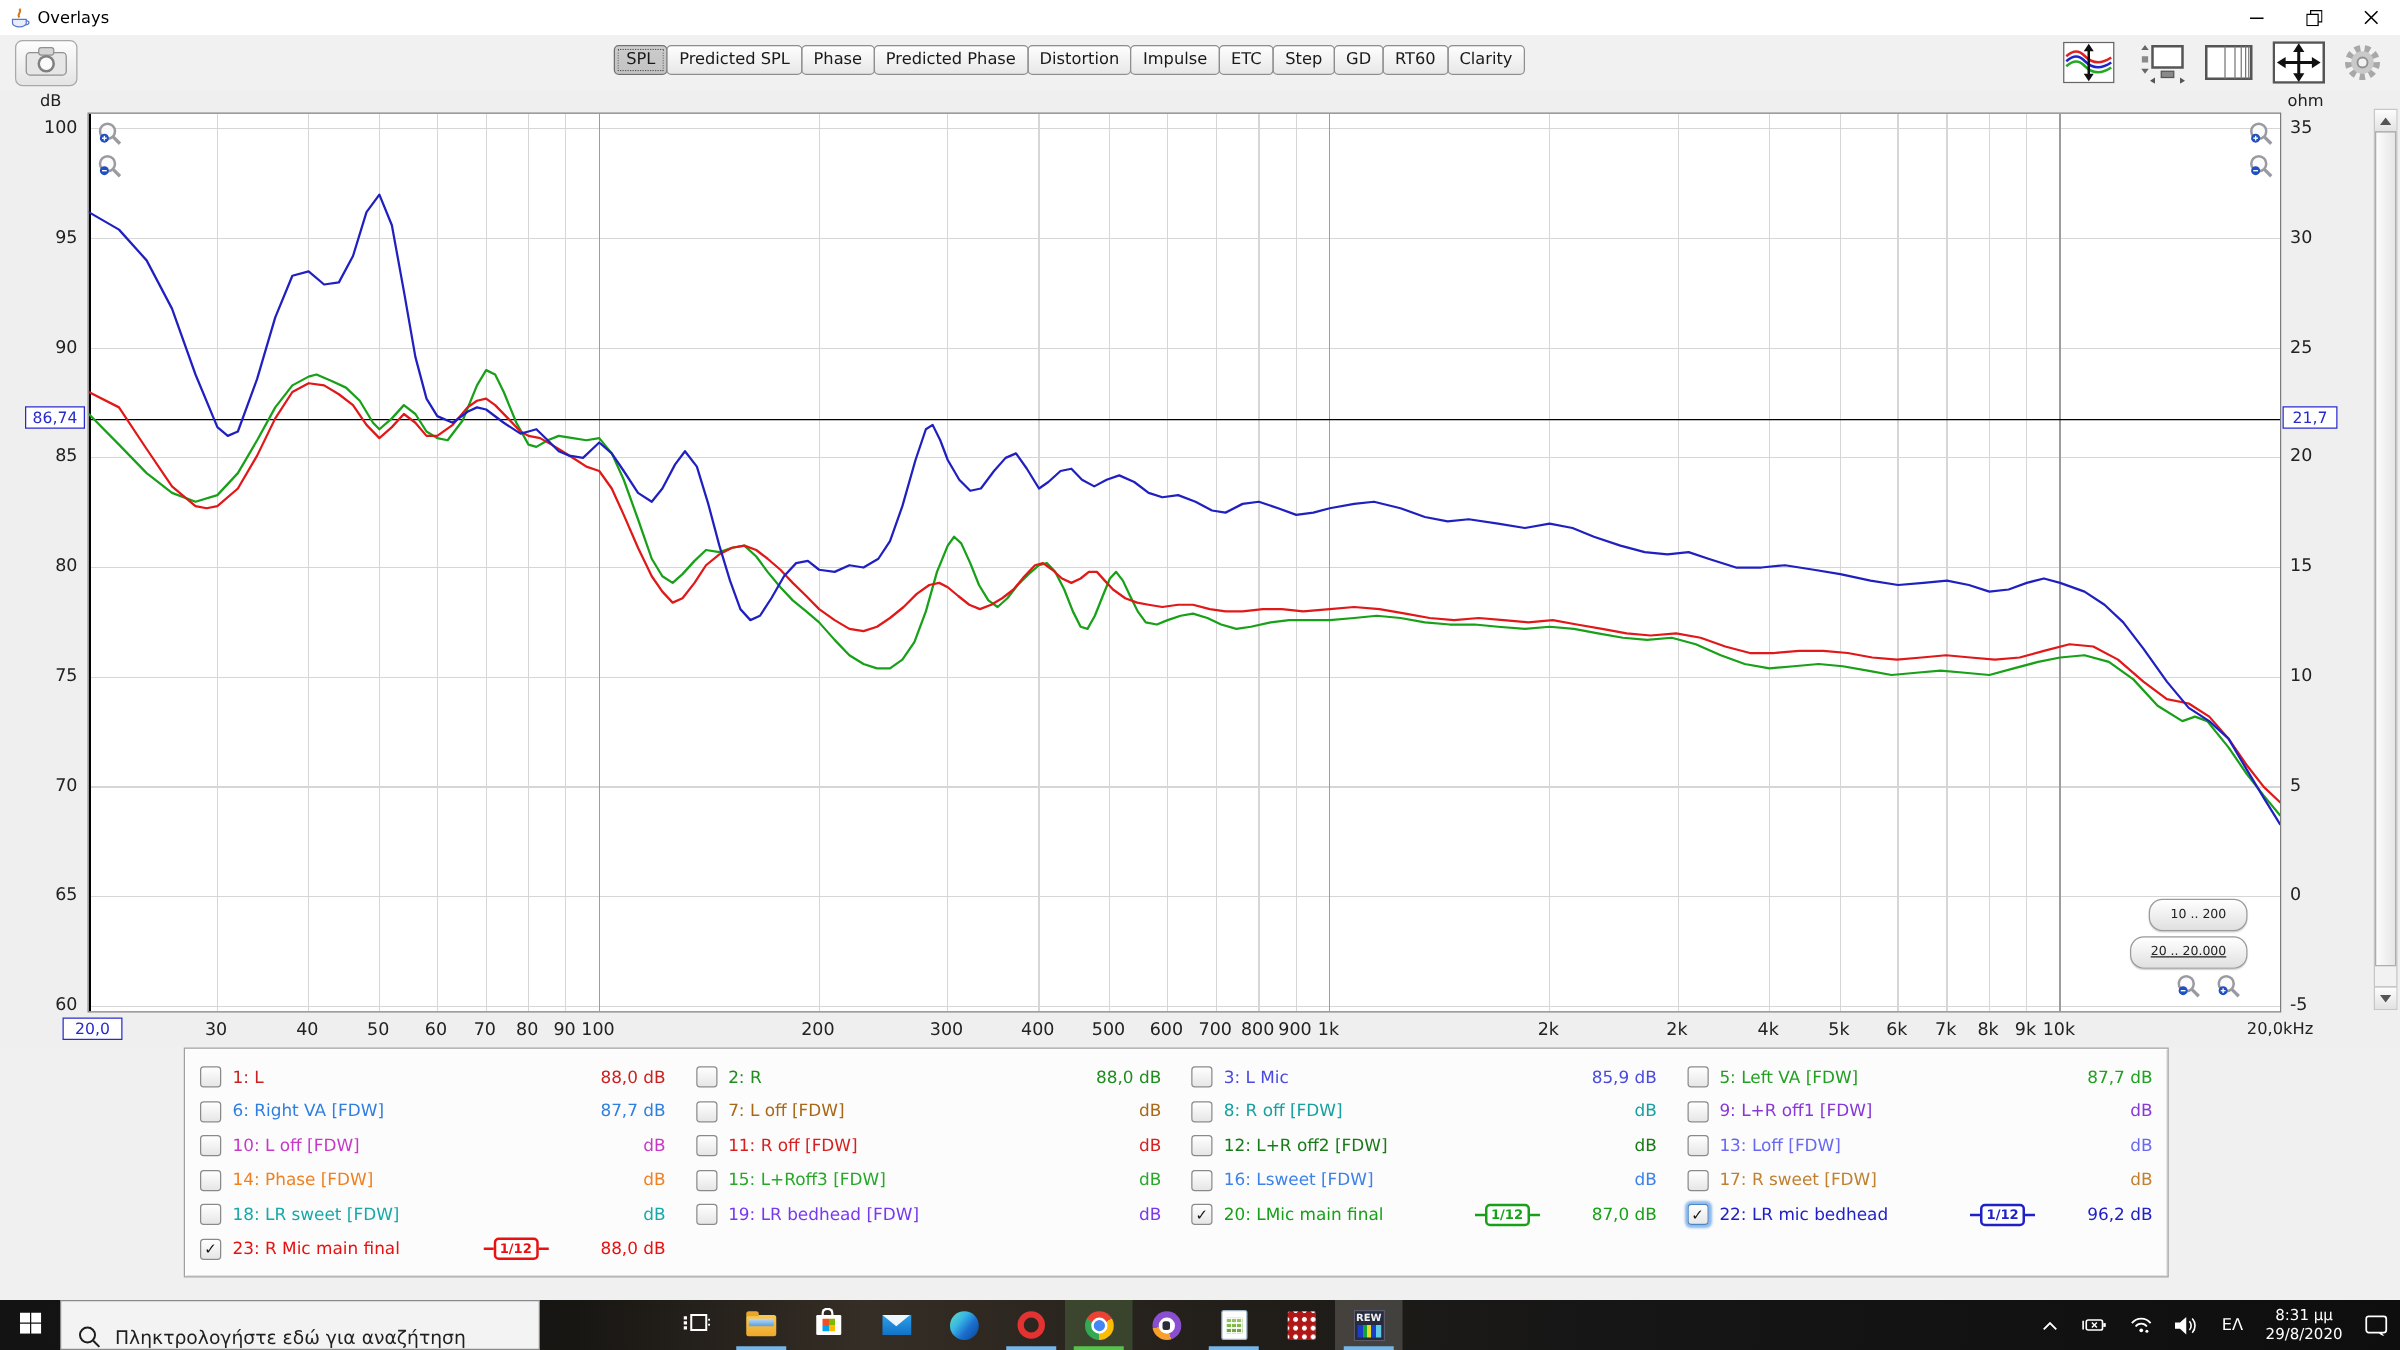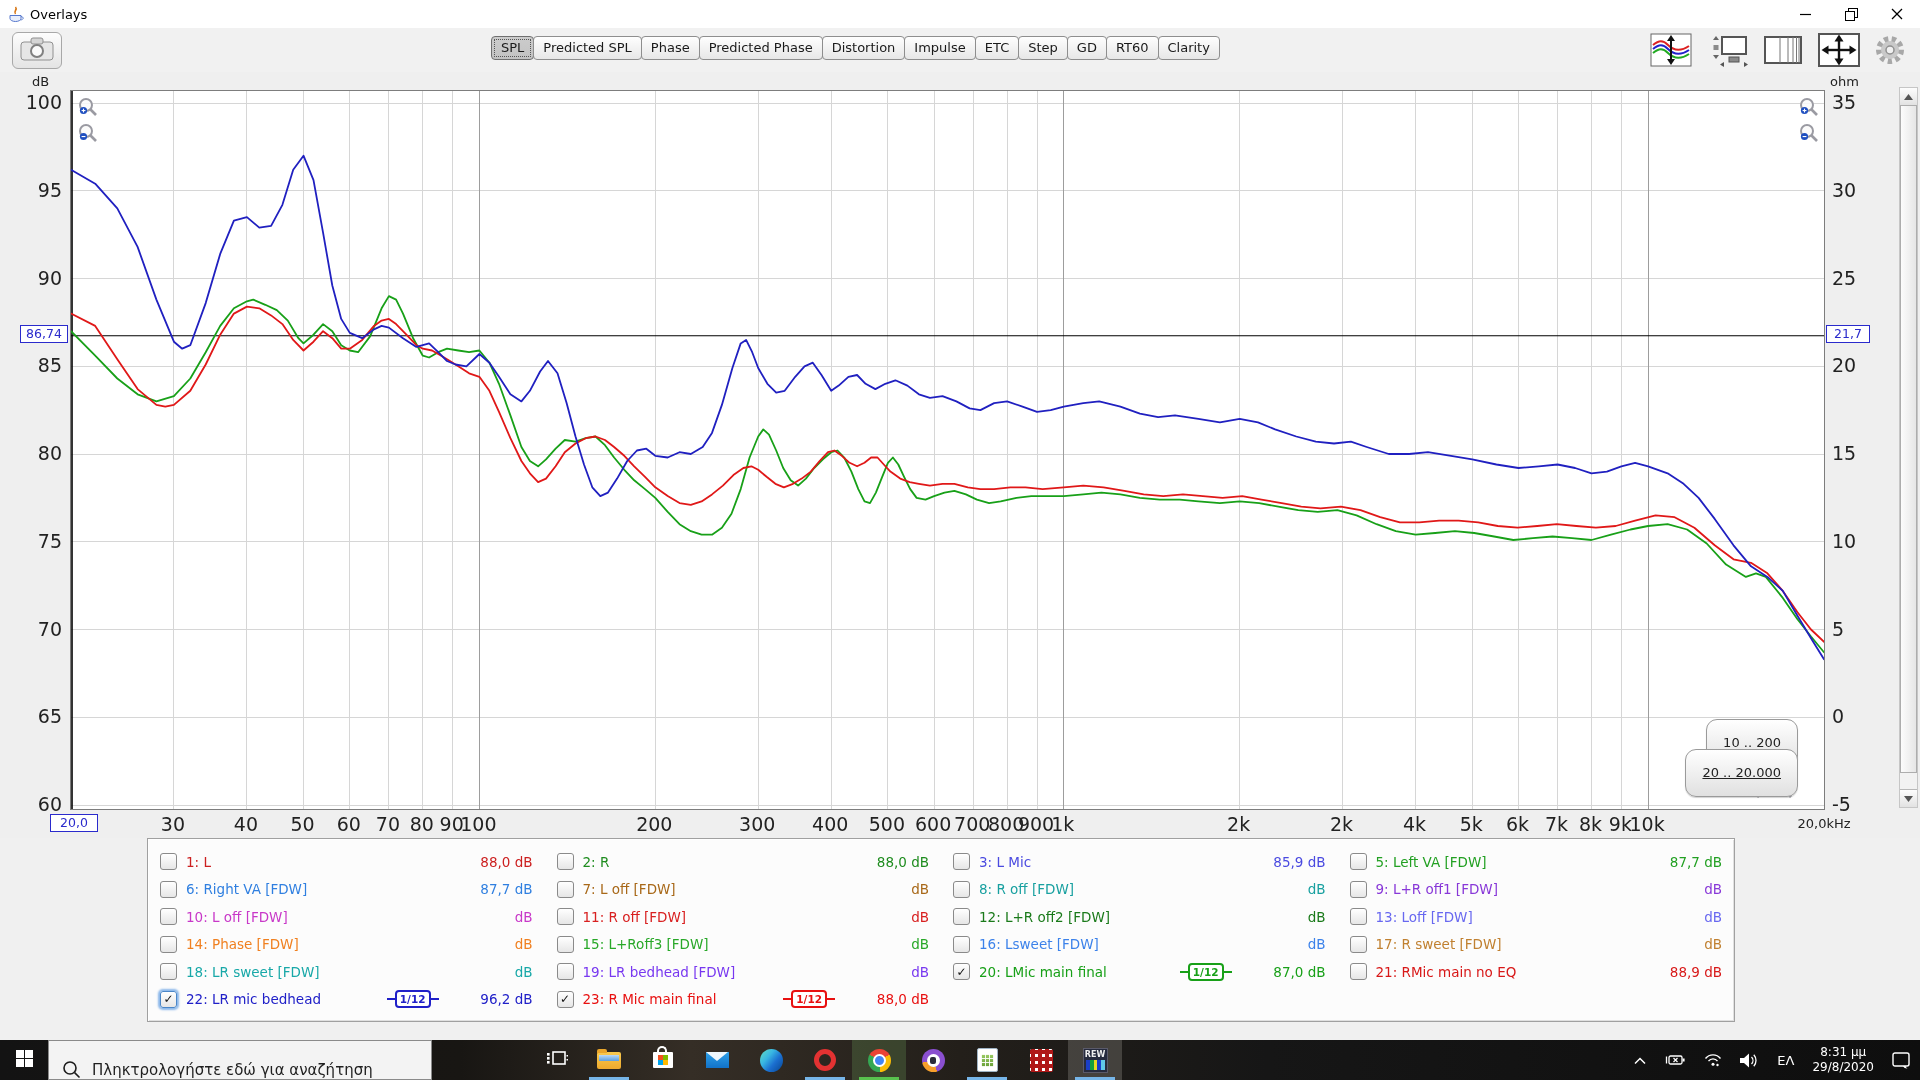--- a/index.html
+++ b/index.html
@@ -21,27 +21,27 @@
   .tab{border:1px solid #8e8e8e;border-radius:4px;background:linear-gradient(#fefefe,#e7e7e7);padding:3px 9px 4px;font-size:13px;color:#1a1a1a;margin-left:-1px;white-space:nowrap;}
   .tab.selected{background:linear-gradient(#cccccc,#c2c2c2);border-color:#6f6f6f;outline:1px dotted #555;outline-offset:-4px;}
   .toolbar-right{position:absolute;right:14px;top:3px;display:flex;gap:14px;align-items:center;height:38px;}
   .tb-icon{display:flex;align-items:center;justify-content:center;}
 
   
   .chart-area{position:absolute;left:0;top:72px;right:0;height:766px;background:#efefef;}
   .plot{position:absolute;left:70px;top:18px;width:1753px;height:718px;background:#fff;border:1px solid #7d7d7d;box-sizing:content-box;}
   .plot svg.plot-canvas{position:absolute;left:0;top:0;}
   .axis-unit{position:absolute;font-size:13px;color:#222;}
-  .tick{position:absolute;font-size:19px;color:#222;line-height:16px;}
+  .tick{position:absolute;font-size:14px;color:#222;line-height:16px;}
   .tick-left{width:44px;text-align:right;left:18px;}
   .tick-right{left:1832px;width:44px;text-align:left;}
   .tick-freq{top:744px;width:70px;margin-left:-35px;text-align:center;}
   .freq-end{position:absolute;left:1781px;top:744px;width:86px;text-align:center;font-size:13px;color:#222;}
   .cursor-box{position:absolute;border:1px solid #2a2acc;color:#2a2acc;background:#fff;font-size:12.5px;text-align:center;height:16px;line-height:16px;}
-  .range-btn{position:absolute;right:26px;height:22px;border:1px solid #9a9a9a;border-radius:11px;background:linear-gradient(#ffffff,#e0e0e0);font-size:13px;color:#222;padding:12px 16px;line-height:21px;box-shadow:0 1px 1px rgba(0,0,0,.18);}
+  .range-btn{position:absolute;right:26px;height:22px;border:1px solid #9a9a9a;border-radius:11px;background:linear-gradient(#ffffff,#e0e0e0);font-size:10px;color:#222;padding:1px 16px;line-height:21px;box-shadow:0 1px 1px rgba(0,0,0,.18);}
   .mag{position:absolute;width:22px;height:22px;}
   .vscroll{position:absolute;right:2px;top:15px;width:19px;height:721px;background:#f2f2f2;border:1px solid #c6c6c6;box-sizing:border-box;}
   .vs-btn{position:absolute;left:0;width:17px;height:17px;background:linear-gradient(#fdfdfd,#e2e2e2);border-bottom:1px solid #b8b8b8;display:flex;align-items:center;justify-content:center;}
   .vs-btn.down{bottom:0;border-top:1px solid #b8b8b8;border-bottom:none;}
   .vs-thumb{position:absolute;left:0;top:17px;width:17px;height:668px;background:linear-gradient(90deg,#fcfcfc,#e6e6e6);border:1px solid #adadad;box-sizing:border-box;}
 
   
   .legend{position:absolute;left:147px;top:838px;width:1588px;height:184px;background:#fcfcfc;border:1px solid #a0a0a0;box-shadow:inset 1px 1px 0 #fff, inset -1px -1px 0 #e0e0e0;box-sizing:border-box;display:grid;grid-template-columns:repeat(4,1fr);grid-auto-rows:27.5px;padding:9px 0;}
   .cell{display:flex;align-items:center;padding-left:12px;overflow:hidden;}
   .cb{width:15px;height:15px;border:1px solid #8a8a8a;border-radius:3px;background:linear-gradient(#ffffff,#e6e6e6);display:flex;align-items:center;justify-content:center;font-size:12px;font-weight:bold;color:#111;flex:none;}
@@ -472,26 +472,20 @@
           <span class="lbl" style="color: rgb(24, 160, 24);">20: LMic main final</span>
           <span class="spacer"></span>
           <span class="badgewrap" style="color: rgb(24, 160, 24);">
             <span class="bdash"></span>
             <span class="bbox">1/12</span>
             <span class="bdash"></span>
           </span>
           <span class="val" style="color: rgb(24, 160, 24);">87,0 dB</span>
         </div>
         <div class="cell">
-          <span class="cb"></span>
-          <span class="lbl" style="color: rgb(216, 24, 24);">21: RMic main no EQ</span>
-          <span class="spacer"></span>
-          <span class="val" style="color: rgb(216, 24, 24);">88,9 dB</span>
-        </div>
-        <div class="cell">
           <span class="cb focus">✓</span>
           <span class="lbl" style="color: rgb(32, 32, 200);">22: LR mic bedhead</span>
           <span class="spacer"></span>
           <span class="badgewrap" style="color: rgb(32, 32, 200);">
             <span class="bdash"></span>
             <span class="bbox">1/12</span>
             <span class="bdash"></span>
           </span>
           <span class="val" style="color: rgb(32, 32, 200);">96,2 dB</span>
         </div>

